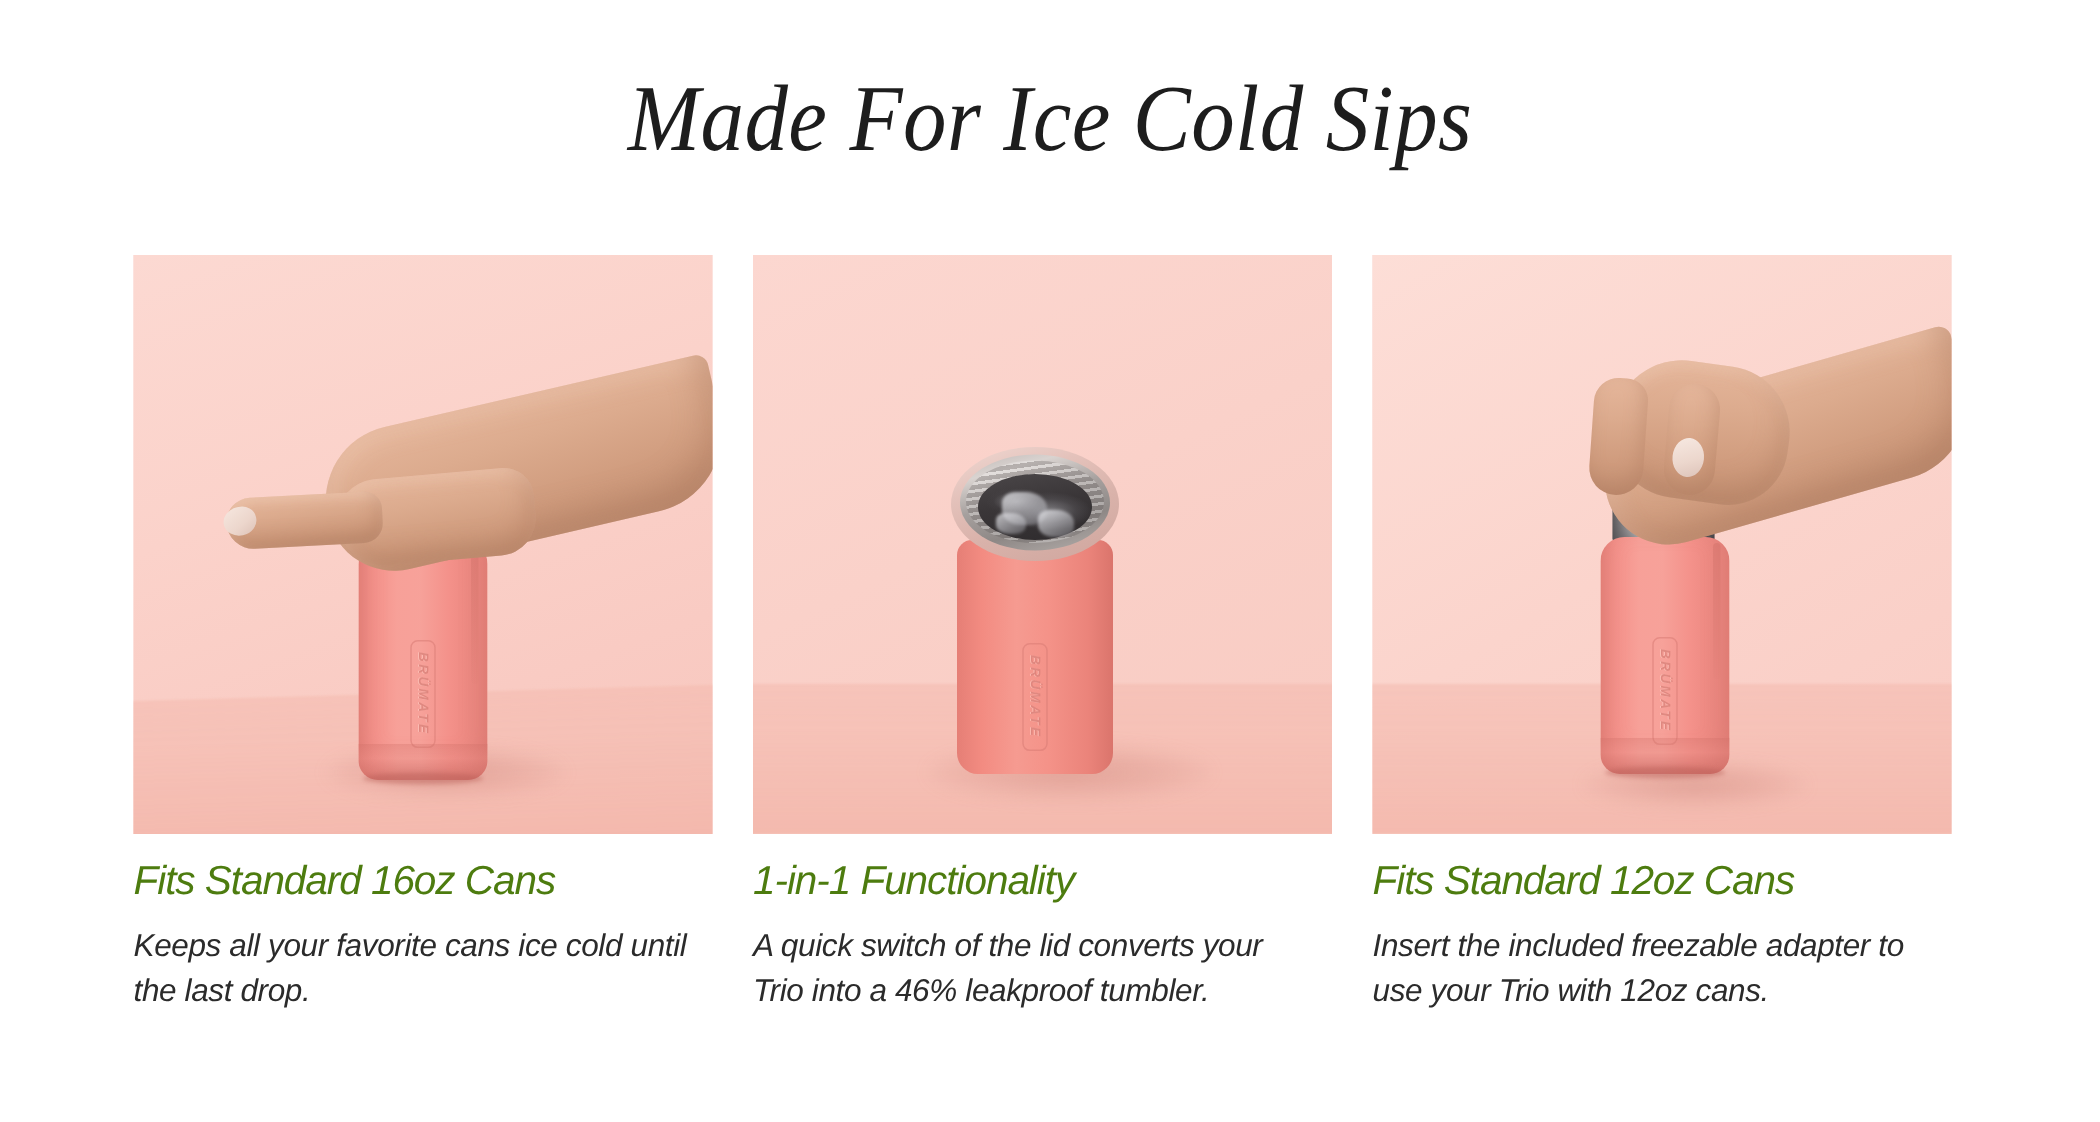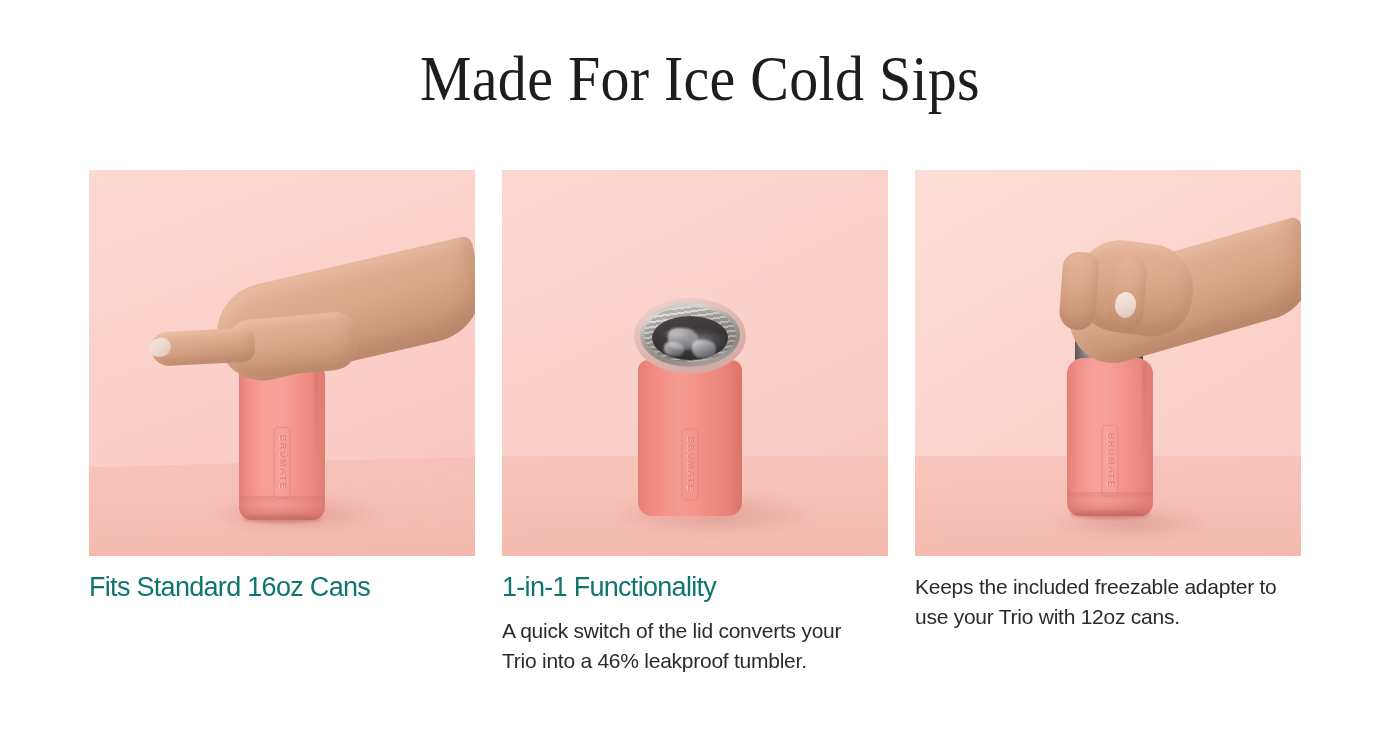--- a/index.html
+++ b/index.html
@@ -15,20 +15,21 @@
   body {
     font-family: "Liberation Sans", sans-serif;
     -webkit-font-smoothing: antialiased;
   }
 
   .page {
     position: relative;
     width: 1400px;
     height: 556px;
     background: #ffffff;
+    font-style: italic;
   }
 
   
   .page-title {
     position: absolute;
     top: 46px;
     left: 0;
     width: 1400px;
     text-align: center;
     font-family: "Liberation Serif", "DejaVu Serif", serif;
@@ -355,21 +356,21 @@
 
   
   .caption { padding-top: 16px; }
 
   .feature-heading {
     font-family: "Liberation Sans", sans-serif;
     font-size: 27px;
     font-weight: 400;
     line-height: 1.18;
     letter-spacing: -0.7px;
-    color: #0f766e;
+    color: #4d7c0f;
     margin-bottom: 12px;
   }
 
   .feature-body {
     font-family: "Liberation Sans", sans-serif;
     font-size: 21px;
     font-weight: 400;
     line-height: 1.42;
     letter-spacing: -0.25px;
     color: #2b2b2b;
@@ -402,20 +403,21 @@
 
         <div class="knuckles-1"></div>
         <div class="skin arm-1"></div>
         <div class="skin palm-1"></div>
         <div class="skin finger-1"></div>
         <div class="nail-1"></div>
       </div>
 
       <div class="caption">
         <div class="feature-heading">Fits Standard 16oz Cans</div>
+        <div class="feature-body">Keeps all your favorite cans ice cold until the last drop.</div>
       </div>
     </div>
 
     <div class="feature">
       <div class="photo">
         <div class="backdrop variant-b"></div>
         <div class="floor"></div>
         <div class="floor-shadow" style="left:116px; bottom:22px; width:190px; height:38px;"></div>
 
         <div class="open-cup-body" style="left:136px; top:190px; width:104px; height:156px;">
@@ -461,18 +463,19 @@
         </div>
 
         <div class="skin arm-3"></div>
         <div class="skin palm-3"></div>
         <div class="skin thumb-3"></div>
         <div class="skin finger-3a"></div>
         <div class="nail-3"></div>
       </div>
 
       <div class="caption">
-        <div class="feature-body">Keeps the included freezable adapter to use your Trio with 12oz cans.</div>
+        <div class="feature-heading">Fits Standard 12oz Cans</div>
+        <div class="feature-body">Insert the included freezable adapter to use your Trio with 12oz cans.</div>
       </div>
     </div>
 
   </div>
 </div>
 
 </body></html>

